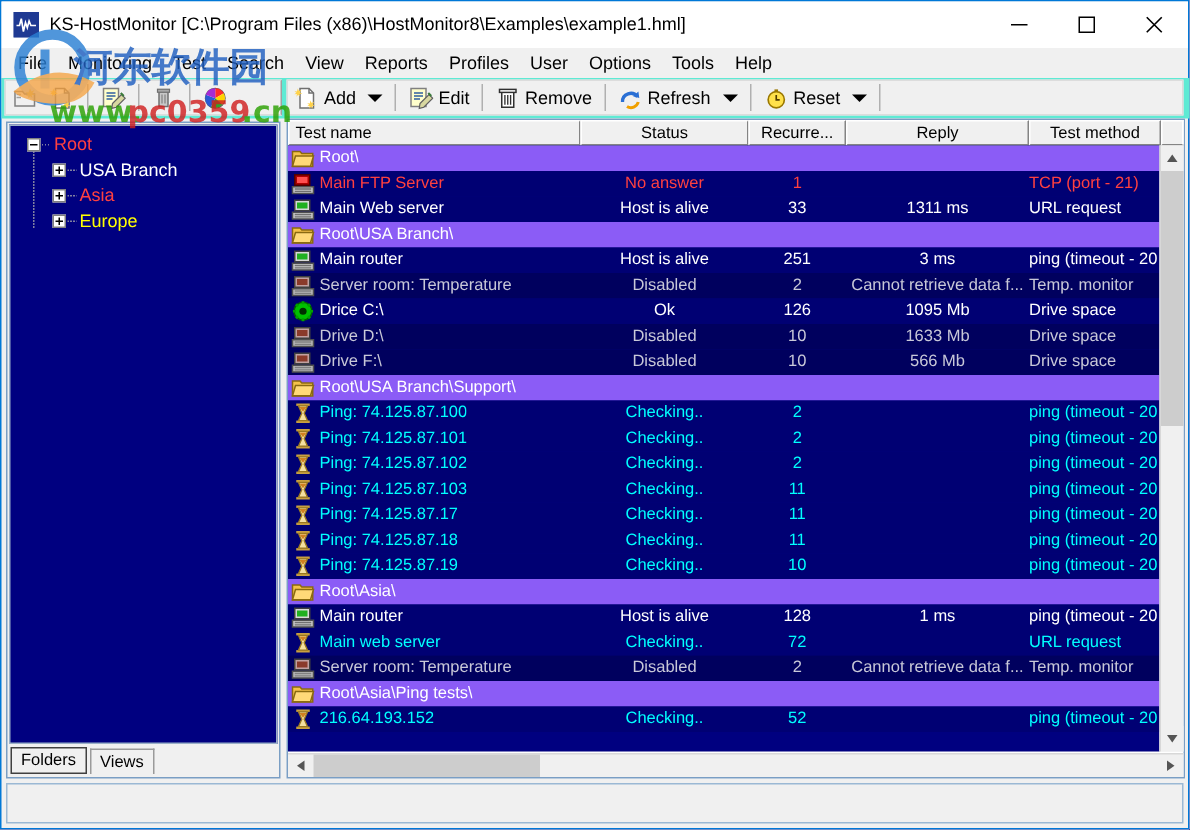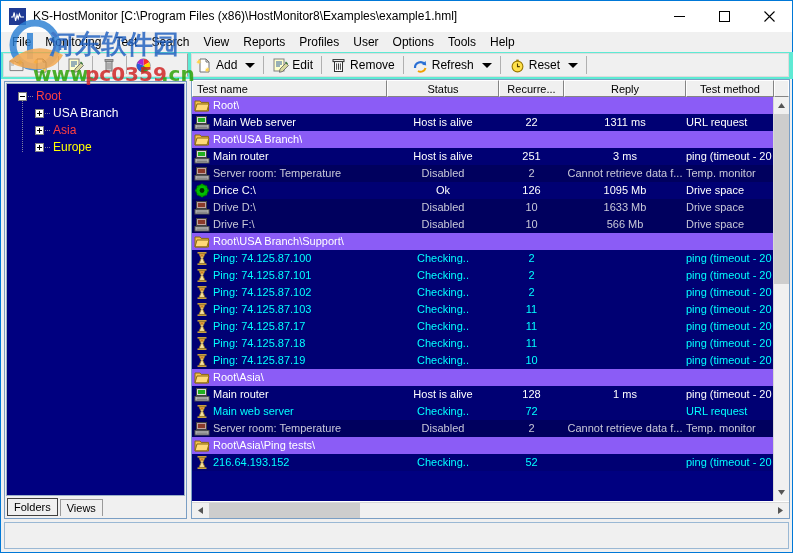--- a/index.html
+++ b/index.html
@@ -461,29 +461,44 @@
             <svg width="16" height="15" viewBox="0 0 16 15">
               <path d="M1 3 h5 l1.2 1.4 h7.3 v8.6 h-13.5z" fill="#f5c24a" stroke="#8a6a10" stroke-width="1"></path>
               <path d="M3 6 h12 l-2 6.8 h-12z" fill="#ffd978" stroke="#8a6a10" stroke-width="1"></path>
             </svg>
           </span>
           <span class="cell c-name" style="color: rgb(255, 255, 255);">Root\</span>
         </div>
         <div class="row dark">
           <span class="row-ico">
             <svg width="16" height="15" viewBox="0 0 16 15">
+              <rect x="2.5" y="1.5" width="10" height="7" fill="#b00000" stroke="#500000" stroke-width="1"></rect>
+              <rect x="4" y="3" width="7" height="4" fill="#ff5050"></rect>
+              <rect x="1" y="9.5" width="14" height="4.5" fill="#c8c8c8" stroke="#505050" stroke-width="1"></rect>
+              <path d="M2.5 11 h11 M2.5 12.6 h11" stroke="#707070" stroke-width=".9"></path>
+            </svg>
+          </span>
+          <span class="cell c-name" style="color: rgb(255, 64, 64);">Main FTP Server</span>
+          <span class="cell c-status" style="color: rgb(255, 64, 64);">No answer</span>
+          <span class="cell c-recur" style="color: rgb(255, 64, 64);">1</span>
+          <span class="cell c-reply" style="color: rgb(255, 64, 64);"></span>
+          <span class="cell c-method" style="color: rgb(255, 64, 64);">TCP (port - 21)</span>
+        </div>
+        <div class="row dark">
+          <span class="row-ico">
+            <svg width="16" height="15" viewBox="0 0 16 15">
               <rect x="2.5" y="1.5" width="10" height="7" fill="#d8d8d8" stroke="#404040" stroke-width="1"></rect>
               <rect x="4" y="3" width="7" height="4" fill="#20b020"></rect>
               <rect x="1" y="9.5" width="14" height="4.5" fill="#c8c8c8" stroke="#505050" stroke-width="1"></rect>
               <path d="M2.5 11 h11 M2.5 12.6 h11" stroke="#707070" stroke-width=".9"></path>
             </svg>
           </span>
           <span class="cell c-name" style="color: rgb(255, 255, 255);">Main Web server</span>
           <span class="cell c-status" style="color: rgb(255, 255, 255);">Host is alive</span>
-          <span class="cell c-recur" style="color: rgb(255, 255, 255);">22</span>
+          <span class="cell c-recur" style="color: rgb(255, 255, 255);">33</span>
           <span class="cell c-reply" style="color: rgb(255, 255, 255);">1311 ms</span>
           <span class="cell c-method" style="color: rgb(255, 255, 255);">URL request</span>
         </div>
         <div class="row grp">
           <span class="row-ico">
             <svg width="16" height="15" viewBox="0 0 16 15">
               <path d="M1 3 h5 l1.2 1.4 h7.3 v8.6 h-13.5z" fill="#f5c24a" stroke="#8a6a10" stroke-width="1"></path>
               <path d="M3 6 h12 l-2 6.8 h-12z" fill="#ffd978" stroke="#8a6a10" stroke-width="1"></path>
             </svg>
           </span>

